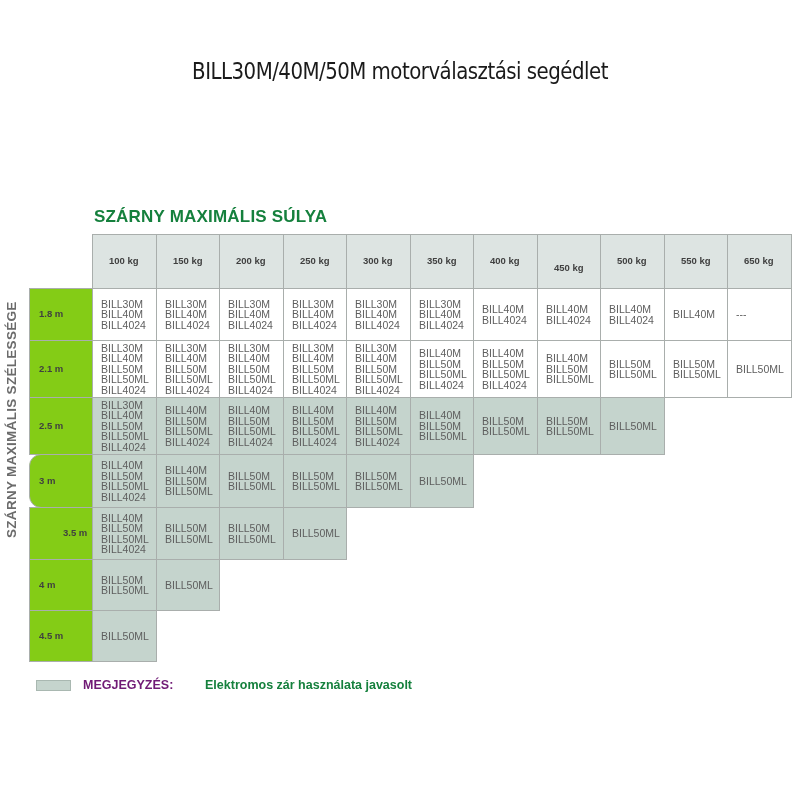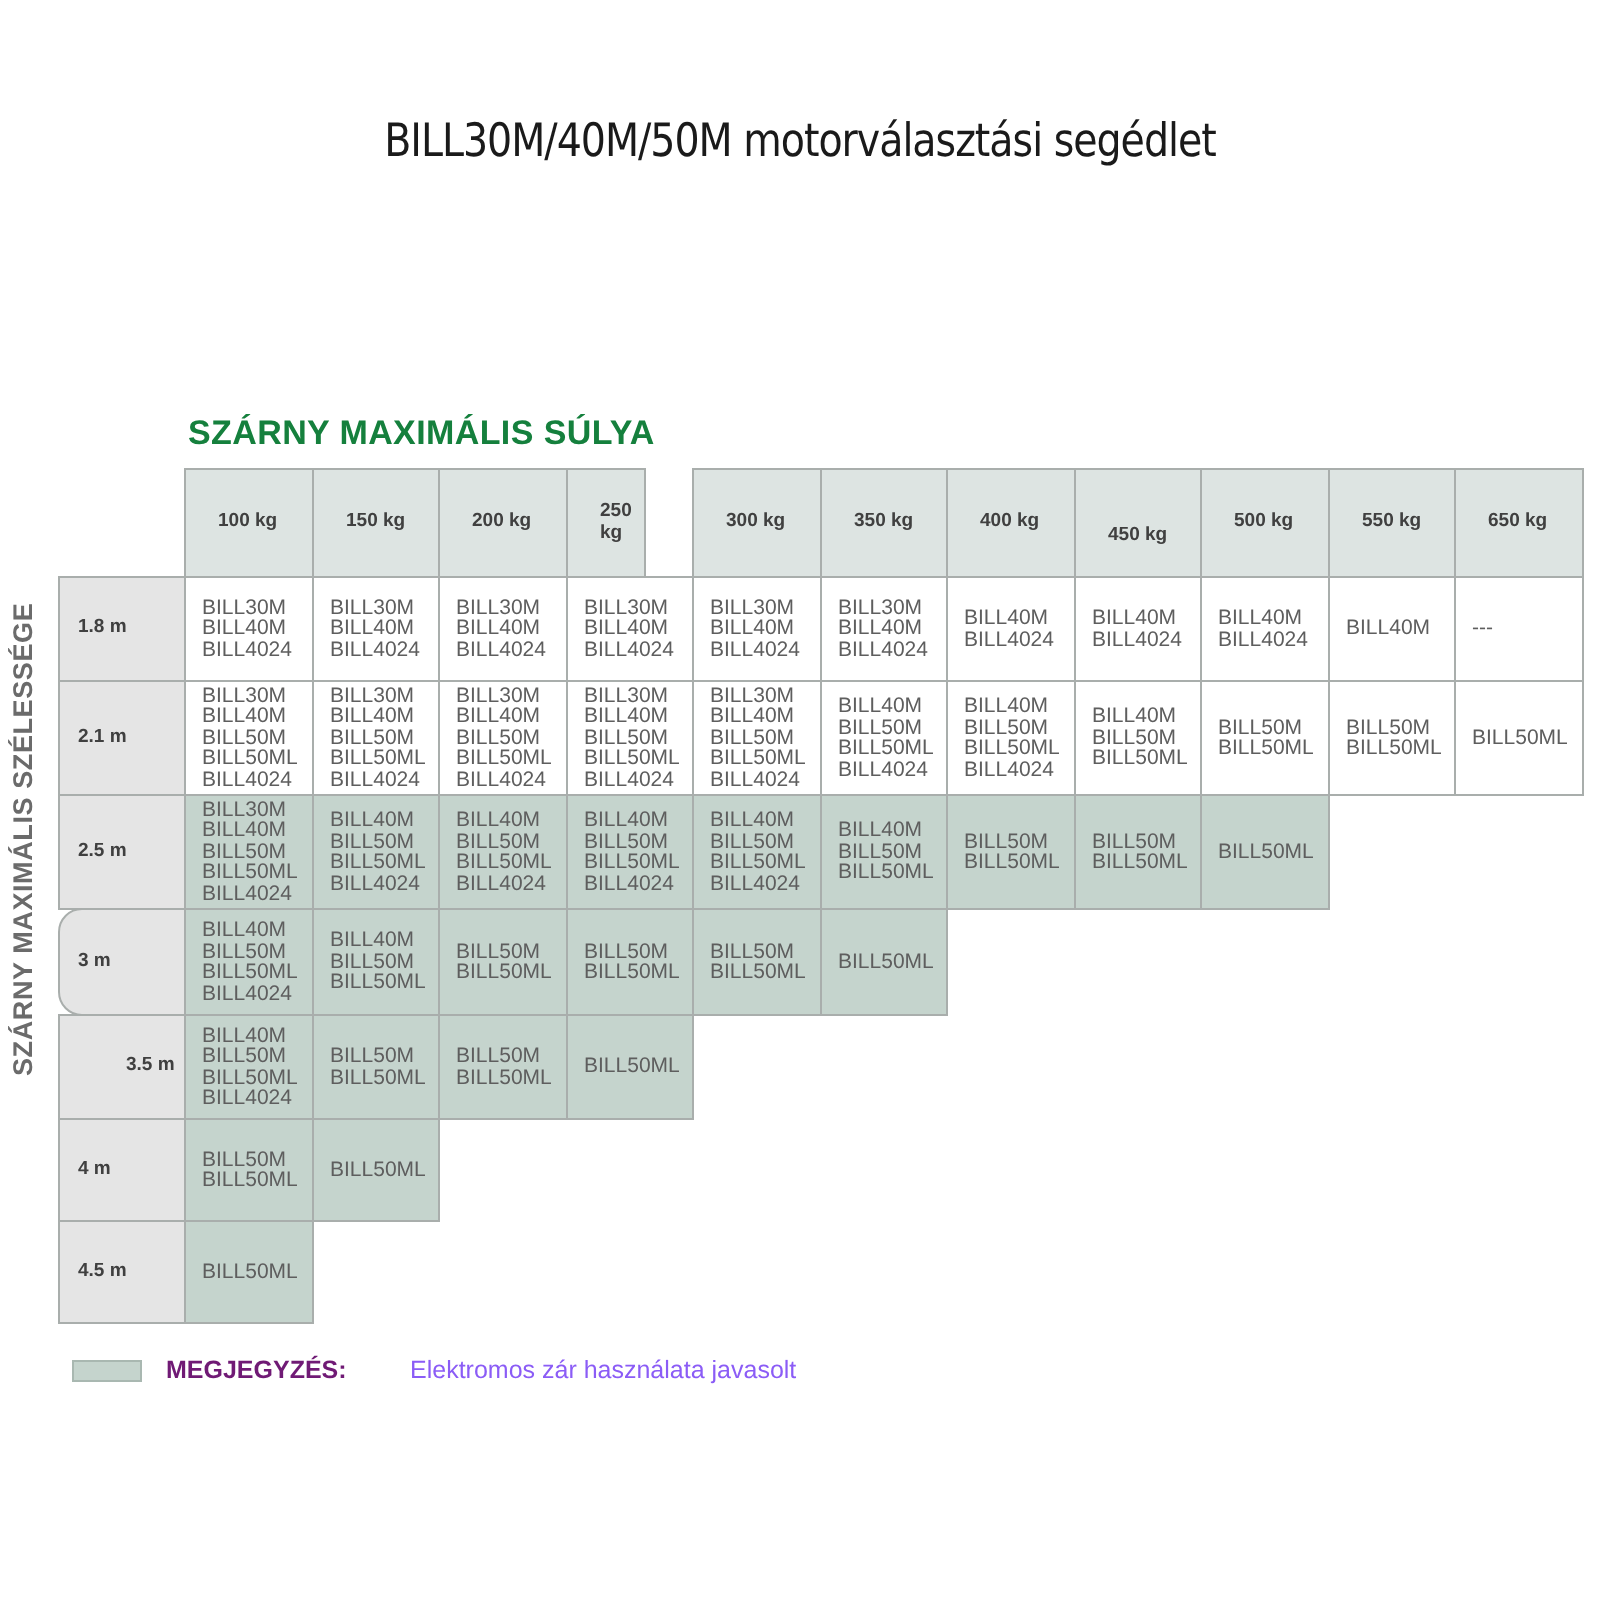--- a/index.html
+++ b/index.html
@@ -2,46 +2,46 @@
 <html><head>
 <meta charset="utf-8">
 <style>
   html, body { margin:0; padding:0; background:#ffffff; }
   body { width:800px; height:800px; position:relative; overflow:hidden; font-family:"Liberation Sans", sans-serif; }
   .title { position:absolute; left:0; top:58px; width:800px; text-align:center; font-family:"DejaVu Sans", sans-serif; font-size:23px; color:#1a1a1a; letter-spacing:-0.6px; transform:scaleX(0.86); transform-origin:center; }
   .xlabel { position:absolute; left:94px; top:207px; font-size:17px; font-weight:bold; color:#15803d; letter-spacing:0.2px; }
   .ylabel { position:absolute; left:4px; top:538px; width:260px; transform:rotate(-90deg); transform-origin:0 0; font-size:13.5px; font-weight:bold; color:#6b6b6b; letter-spacing:0.3px; white-space:nowrap; }
   .cell { position:absolute; box-sizing:border-box; border:1px solid #a9aeac; display:flex; align-items:center; font-size:10.5px; color:#5e5e5e; line-height:10.5px; }
   .hdr { background:#dde4e2; font-weight:bold; color:#404040; font-size:9.5px; padding-left:16px; }
-  .rowhdr { background:#e5e5e5; font-weight:bold; color:#404040; font-size:9.5px; padding-left:9px; }
+  .rowhdr { background:#84cc16; font-weight:bold; color:#404040; font-size:9.5px; padding-left:9px; }
   .data { background:#ffffff; padding-left:8px; }
   .data.green { background:#c5d4cd; }
   .data span { display:block; }
   .legend-swatch { position:absolute; left:36px; top:680px; width:35px; height:11px; background:#c5d4cd; border:1px solid #a9b8b1; box-sizing:border-box; }
   .legend-label { position:absolute; left:83px; top:678px; font-size:12.5px; font-weight:bold; color:#701a75; }
-  .legend-text { position:absolute; left:205px; top:678px; font-size:12.5px; font-weight:normal; color:#8b5cf6; }
+  .legend-text { position:absolute; left:205px; top:678px; font-size:12.5px; font-weight:bold; color:#15803d; }
 </style>
 </head>
 <body>
 
 <div class="title">BILL30M/40M/50M motorválasztási segédlet</div>
 <div class="xlabel">SZÁRNY MAXIMÁLIS SÚLYA</div>
 <div class="ylabel">SZÁRNY MAXIMÁLIS SZÉLESSÉGE</div>
 
 <div id="grid">
     <div class="cell hdr" style="left: 92px; top: 234px; width: 65px; height: 55px;">
       <span>100 kg</span>
     </div>
     <div class="cell hdr" style="left: 156px; top: 234px; width: 64px; height: 55px;">
       <span>150 kg</span>
     </div>
     <div class="cell hdr" style="left: 219px; top: 234px; width: 65px; height: 55px;">
       <span>200 kg</span>
     </div>
-    <div class="cell hdr" style="left: 283px; top: 234px; width: 40px; height: 55px;">
+    <div class="cell hdr" style="left: 283px; top: 234px; width: 64px; height: 55px;">
       <span>250 kg</span>
     </div>
     <div class="cell hdr" style="left: 346px; top: 234px; width: 65px; height: 55px;">
       <span>300 kg</span>
     </div>
     <div class="cell hdr" style="left: 410px; top: 234px; width: 64px; height: 55px;">
       <span>350 kg</span>
     </div>
     <div class="cell hdr" style="left: 473px; top: 234px; width: 65px; height: 55px;">
       <span>400 kg</span>

